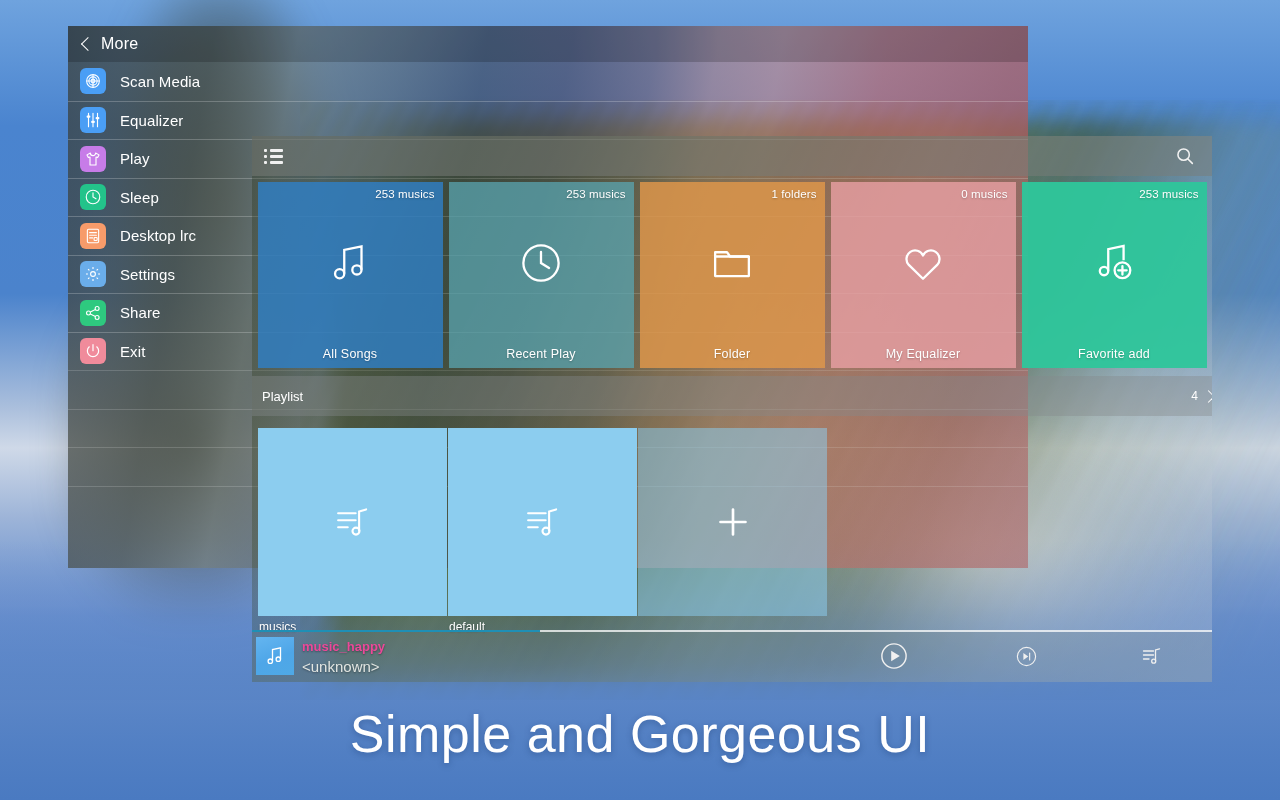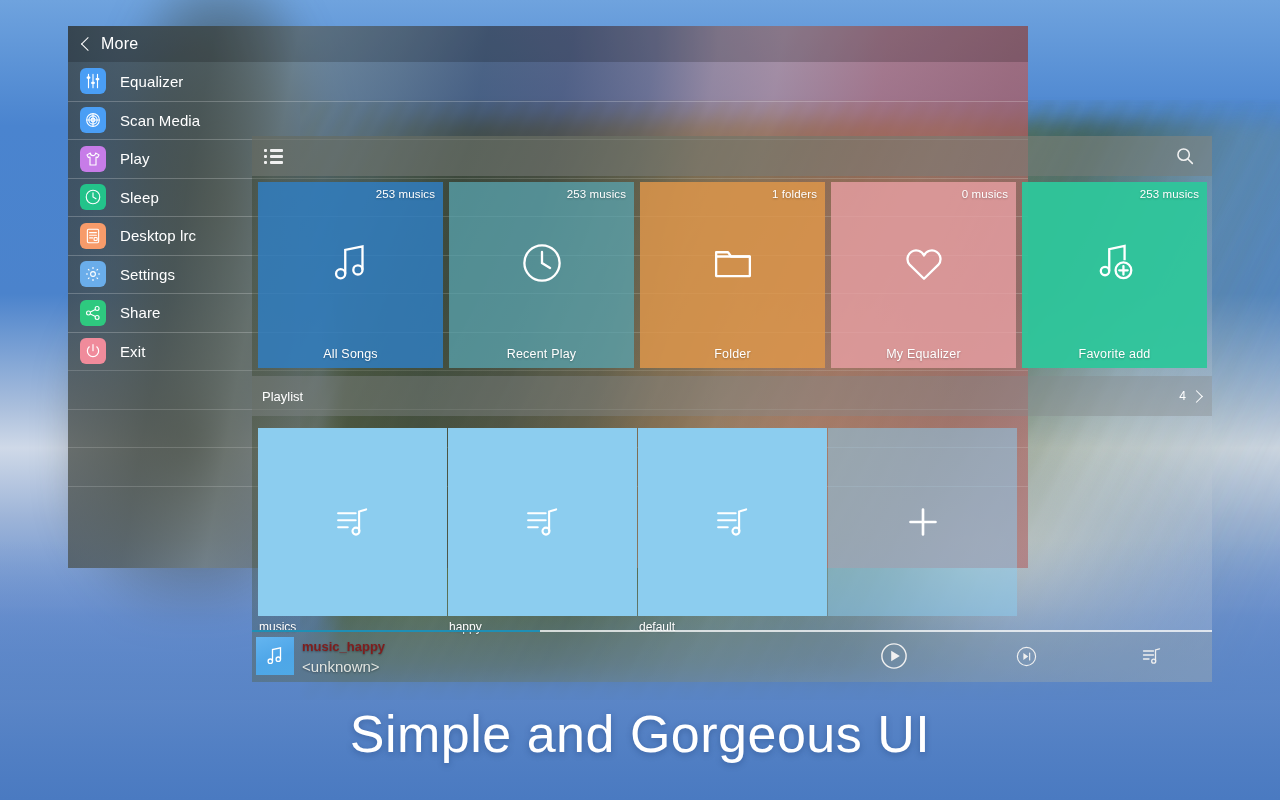--- a/index.html
+++ b/index.html
@@ -133,21 +133,21 @@
     content:""; position:absolute; left:-6px; top:0; width:3px; height:3px; background:#f0f0f0; border-radius:1px;
   }
   .list-icon i:nth-child(1){ top:0; }
   .list-icon i:nth-child(2){ top:6px; }
   .list-icon i:nth-child(3){ top:12px; }
   .search-icon{ width:22px; height:22px; }
 
   
   .tiles{
     position:absolute; left:6px; top:46px; width:948px; height:186px;
-    display:flex; gap:0;
+    display:flex; gap:0;justify-content:center;
   }
   .tile{
     position:relative; width:185px; height:186px; margin-right:6px; flex:none;
     color:#fff;
   }
   .tile:last-child{ margin-right:0; }
   .tile .tint{ position:absolute; inset:0; }
   .tile .count{
     position:absolute; right:8px; top:6px; font-size:11.5px; letter-spacing:.1px;
     text-shadow:0 1px 2px rgba(0,0,0,.25);
@@ -158,21 +158,21 @@
   }
   .tile .tglyph{
     position:absolute; left:0; right:0; top:58px; display:flex; justify-content:center;
   }
 
   
   .pl-head{
     position:absolute; left:0; top:240px; width:960px; height:40px;
     background:rgba(132,138,140,.40);
     display:flex; align-items:center; justify-content:space-between;
-    padding:0 12px 0 10px; color:#fff;
+    padding:0 0 0 10px; color:#fff;
   }
   .pl-head .ph-title{ font-size:13px; }
   .pl-head .ph-right{ display:flex; align-items:center; gap:6px; font-size:12px; }
   .chev-right{ width:8px; height:13px; position:relative; }
   .chev-right::before{
     content:""; position:absolute; left:0; top:2px; width:8px; height:8px;
     border-right:1.6px solid #fff; border-top:1.6px solid #fff; transform:rotate(45deg);
   }
 
   
@@ -206,21 +206,21 @@
     position:absolute; left:0; top:0; width:960px; height:2px;
     background:rgba(255,255,255,.75);
   }
   .np-fill{ position:absolute; left:0; top:0; height:2px; background:#1f8fb5; }
   .np-art{
     position:absolute; left:4px; top:7px; width:38px; height:38px;
     background:linear-gradient(160deg,#64b5f0 0%,#4ea6e8 55%,#4fa9e6 100%);
     display:flex; align-items:center; justify-content:center;
   }
   .np-meta{ position:absolute; left:50px; top:9px; }
-  .np-title{ font-size:13px; font-weight:bold; color:#7f1d1d; text-shadow:0 1px 2px rgba(0,0,0,.35); }
+  .np-title{ font-size:13px; font-weight:bold; color:#ec4899; text-shadow:0 1px 2px rgba(0,0,0,.35); }
   .np-sub{ font-size:15px; color:#e2e6e2; margin-top:4px; text-shadow:0 1px 2px rgba(0,0,0,.35); }
   .np-ctrl{ position:absolute; top:0; height:52px; display:flex; align-items:center; justify-content:center; }
 
   
   .caption{
     position:absolute; left:0; top:704px; width:1280px; text-align:center;
     font-size:52px; color:#fff; letter-spacing:.5px;
     text-shadow:0 2px 6px rgba(20,50,100,.35);
   }
 </style>
@@ -242,40 +242,40 @@
 
   <div class="more-head">
     <span class="back-chevron"></span>
     <span class="more-title">More</span>
   </div>
 
   <div class="more-list">
 
     <div class="more-row">
       <span class="sq-icon" style="background:#4a9ef5">
+        <svg width="18" height="18" viewBox="0 0 24 24" fill="none" stroke="#fff" stroke-width="1.4">
+          <circle cx="12" cy="12" r="8.5"></circle>
+            <circle cx="12" cy="12" r="5.5"></circle>
+            <circle cx="12" cy="12" r="2.5"></circle>
+          <path d="M3.5 12h17M12 3.5v17"></path>
+        </svg>
+      </span>
+      <span class="lbl">Scan Media</span>
+    </div>
+
+    <div class="more-row">
+      <span class="sq-icon" style="background:#4a9ef5">
         <svg width="18" height="18" viewBox="0 0 24 24" fill="none" stroke="#fff" stroke-width="1.5" stroke-linecap="round">
           <path d="M6 3v18M12 3v18M18 3v18"></path>
           <rect x="3.5" y="6" width="5" height="3" rx="1.2" fill="#fff" stroke="none"></rect>
           <rect x="9.5" y="13" width="5" height="3" rx="1.2" fill="#fff" stroke="none"></rect>
           <rect x="15.5" y="8" width="5" height="3" rx="1.2" fill="#fff" stroke="none"></rect>
         </svg>
       </span>
       <span class="lbl">Equalizer</span>
-    </div>
-
-    <div class="more-row">
-      <span class="sq-icon" style="background:#4a9ef5">
-        <svg width="18" height="18" viewBox="0 0 24 24" fill="none" stroke="#fff" stroke-width="1.4">
-          <circle cx="12" cy="12" r="8.5"></circle>
-            <circle cx="12" cy="12" r="5.5"></circle>
-            <circle cx="12" cy="12" r="2.5"></circle>
-          <path d="M3.5 12h17M12 3.5v17"></path>
-        </svg>
-      </span>
-      <span class="lbl">Scan Media</span>
     </div>
 
     <div class="more-row">
       <span class="sq-icon" style="background:#c77ce8">
         <svg width="18" height="18" viewBox="0 0 24 24" fill="none" stroke="#fff" stroke-width="1.5" stroke-linejoin="round">
           <path d="M8.5 4 4 6.5l1.8 3.6L8 9.4V20h8V9.4l2.2.7L20 6.5 15.5 4a3.5 3.5 0 0 1-7 0z"></path>
         </svg>
       </span>
       <span class="lbl">Play</span>
     </div>
@@ -438,41 +438,30 @@
       <div class="pglyph">
         <svg width="42" height="42" viewBox="0 0 24 24" fill="none" stroke="#fff" stroke-width="1.2" stroke-linecap="round">
           <path d="M3.5 7h10M3.5 11h10M3.5 15h5.5"></path>
           <path d="M15.5 17V6l4-1.2"></path>
             <circle cx="13.7" cy="17.2" r="2"></circle>
         </svg>
       </div>
       <div class="plabel">musics</div>
     </div>
 
+
     <div class="pl-tile">
       <div class="pfill"></div>
       <div class="pglyph">
         <svg width="42" height="42" viewBox="0 0 24 24" fill="none" stroke="#fff" stroke-width="1.2" stroke-linecap="round">
           <path d="M3.5 7h10M3.5 11h10M3.5 15h5.5"></path>
           <path d="M15.5 17V6l4-1.2"></path>
             <circle cx="13.7" cy="17.2" r="2"></circle>
         </svg>
       </div>
-      <div class="plabel">happy</div>
-    </div>
-
-    <div class="pl-tile">
-      <div class="pfill"></div>
-      <div class="pglyph">
-        <svg width="42" height="42" viewBox="0 0 24 24" fill="none" stroke="#fff" stroke-width="1.2" stroke-linecap="round">
-          <path d="M3.5 7h10M3.5 11h10M3.5 15h5.5"></path>
-          <path d="M15.5 17V6l4-1.2"></path>
-            <circle cx="13.7" cy="17.2" r="2"></circle>
-        </svg>
-      </div>
       <div class="plabel">default</div>
     </div>
 
     <div class="pl-tile add">
       <div class="pfill"></div>
       <div class="pglyph">
         <svg width="40" height="40" viewBox="0 0 24 24" fill="none" stroke="#fff" stroke-width="1.6" stroke-linecap="round">
           <path d="M12 4.5v15M4.5 12h15"></path>
         </svg>
       </div>

